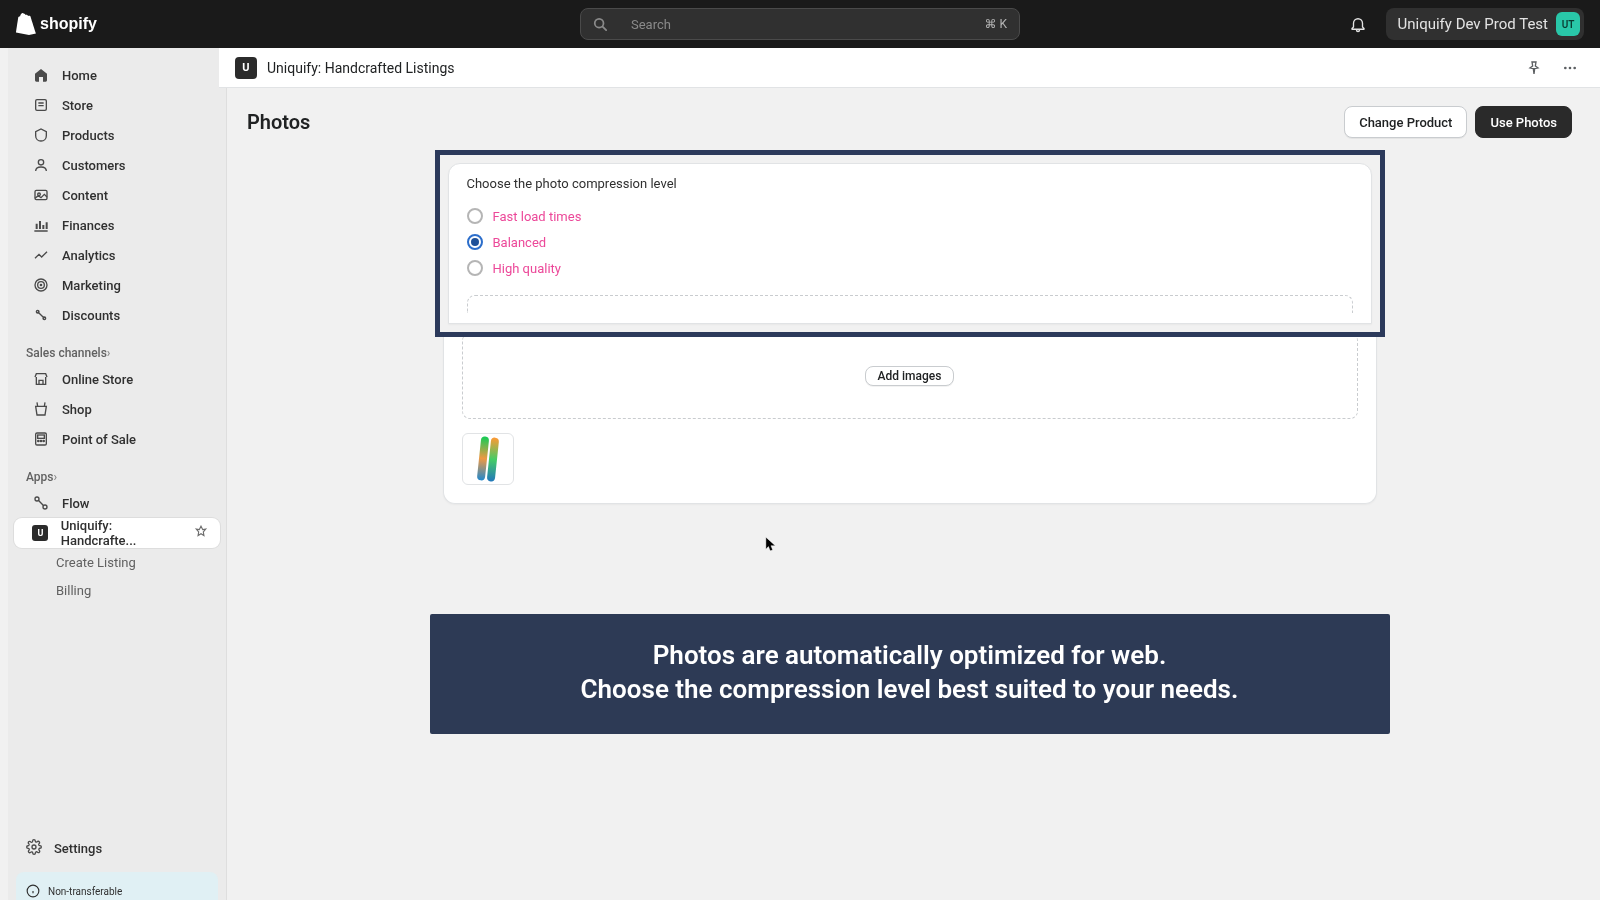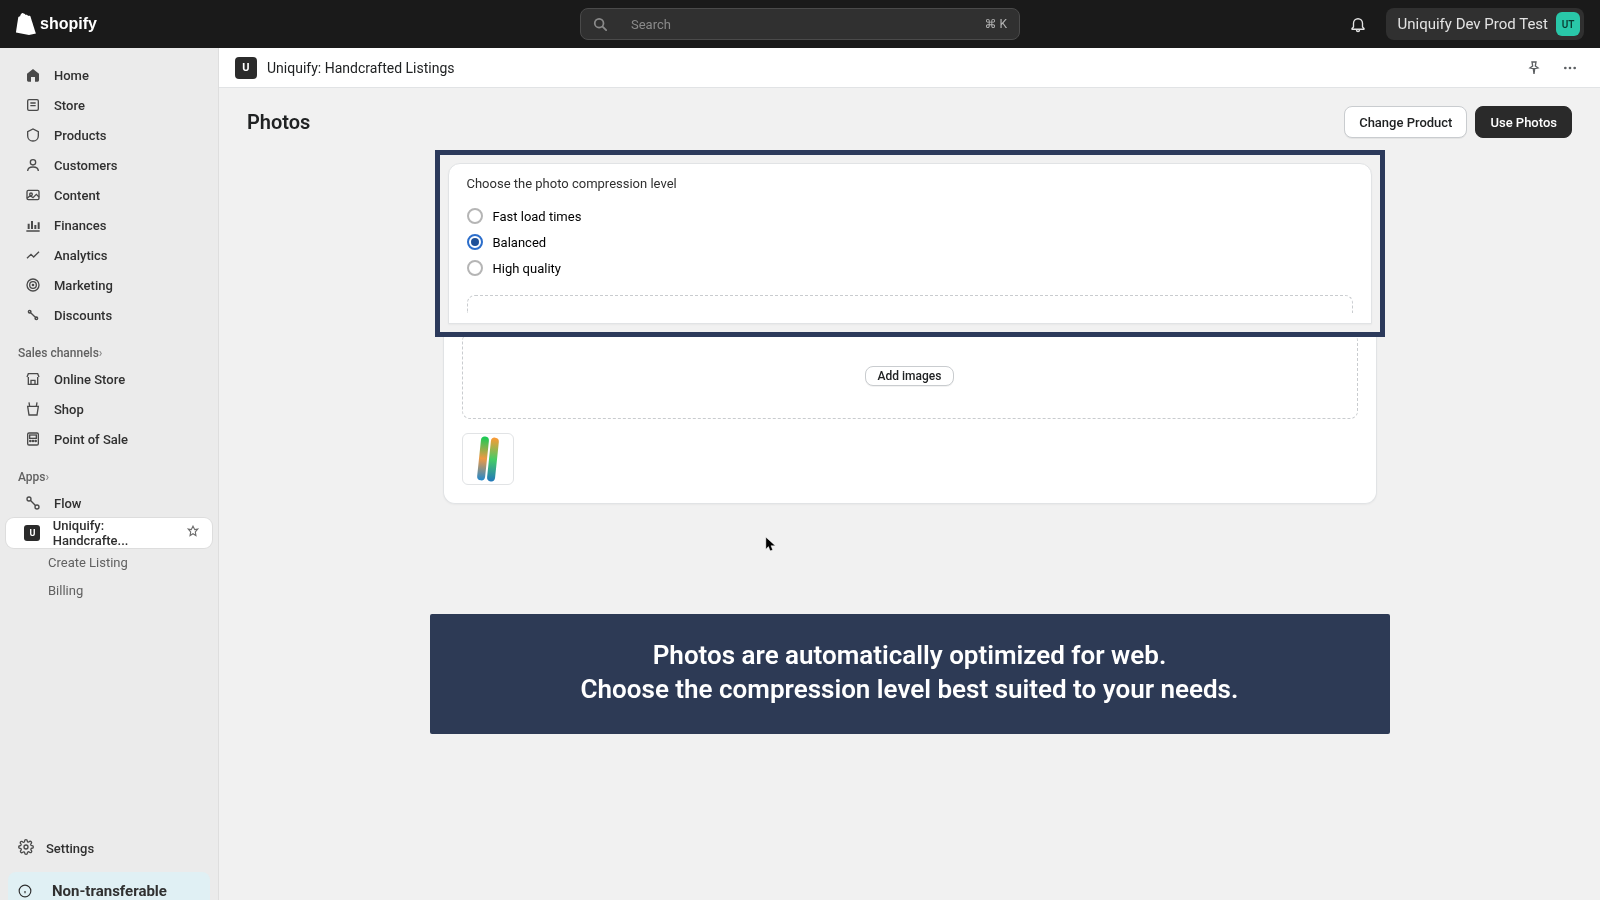--- a/index.html
+++ b/index.html
@@ -11,31 +11,31 @@
 .topbar .logo svg { display: block; }
 .topbar .search { position: absolute; left: 50%; transform: translateX(-50%); width: 440px; height: 32px; background: #303030; border: 1px solid #4a4a4a; border-radius: 8px; display: flex; align-items: center; padding: 0 12px; color: #8a8a8a; gap: 16px; }
 .topbar .search .search-text { flex: 1; margin-left: 8px; font-size: 13px; }
 .topbar .search .kbd { font-size: 12px; color: #b5b5b5; }
 .topbar .right { margin-left: auto; display: flex; align-items: center; gap: 12px; }
 .topbar .bell { width: 32px; height: 32px; border-radius: 8px; display: flex; align-items: center; justify-content: center; color: #e3e3e3; }
 .topbar .account { height: 32px; background: #303030; border-radius: 8px; display: flex; align-items: center; padding: 0 4px 0 12px; gap: 8px; }
 .topbar .avatar { width: 24px; height: 24px; border-radius: 6px; background: #29c7a9; color: #0a3b32; font-size: 10px; font-weight: 600; display: flex; align-items: center; justify-content: center; }
 
 
-.sidebar { position: absolute; top: 48px; left: 0; bottom: 0; width: 219px; background: #ebebeb; border-right: 1px solid #dedede; display: flex; flex-direction: column; padding-top: 12px; }
+.sidebar { position: absolute; top: 48px; left: 8px; bottom: 0; width: 219px; background: #ebebeb; border-right: 1px solid #dedede; display: flex; flex-direction: column; padding-top: 12px; }
 .nav-item { display: flex; align-items: center; height: 30px; padding: 0 12px 0 18px; gap: 12px; color: #303030; font-size: 13px; cursor: pointer; border-radius: 8px; margin: 0 6px; font-weight: 500;}
 .nav-item .icon { width: 18px; display: flex; justify-content: center; color: #4a4a4a; }
 .nav-section { font-size: 12px; color: #616161; padding: 8px 18px 4px; display: flex; align-items: center; justify-content: flex-start; margin-top: 8px; font-weight: 500;}
 .nav-section .chev { color: #8a8a8a; }
 .nav-item.app-active { background: #fff; box-shadow: 0 0 0 1px rgba(0,0,0,0.06); }
 .nav-item.app-active .pin { margin-left: auto; color: #6d6d6d; }
 .nav-sub { padding-left: 48px; height: 28px; display: flex; align-items: center; color: #616161; font-size: 13px; cursor: pointer; }
 .sidebar .spacer { flex: 1; }
 .settings-item { display: flex; align-items: center; height: 32px; padding: 0 18px; gap: 12px; color: #303030; font-size: 13px; cursor: pointer; margin-bottom: 8px; font-weight: 500;}
-.nontrans { margin: 0 8px 0 8px; background: #e0f0f4; border-radius: 8px 8px 0 0; padding: 10px 10px 0 10px; display: flex; align-items: center; gap: 20px; color: #303030; font-size: 15px; height: 28px; overflow: hidden; font-weight: 700;}
+.nontrans { margin: 0 8px 0 8px; background: #e0f0f4; border-radius: 8px 8px 0 0; padding: 10px 10px 0 10px; display: flex; align-items: center; gap: 8px; color: #303030; font-size: 10px; height: 28px; overflow: hidden; font-weight: 400;}
 
 
 .appbar { position: absolute; top: 48px; left: 219px; right: 0; height: 40px; background: #fff; border-bottom: 1px solid #e1e3e5; display: flex; align-items: center; padding: 0 16px; gap: 10px; }
 .appbar .appicon { width: 22px; height: 22px; border-radius: 4px; background: #2b2b2b; color: #fff; display: flex; align-items: center; justify-content: center; font-size: 11px; font-weight: 700; }
 .appbar .actions { margin-left: auto; display: flex; align-items: center; gap: 8px; color: #5c5f62; }
 .appbar .iconbtn { width: 28px; height: 28px; display: flex; align-items: center; justify-content: center; cursor: pointer; border-radius: 6px; }
 
 
 .main { position: absolute; top: 88px; left: 219px; right: 0; bottom: 0; overflow: auto; }
 .page-header { display: flex; align-items: center; padding: 18px 28px 12px; }
@@ -43,21 +43,21 @@
 .page-header .hdr-actions { margin-left: auto; display: flex; gap: 8px; }
 .btn { height: 32px; padding: 0 14px; border-radius: 8px; font-size: 13px; font-weight: 500; display: inline-flex; align-items: center; cursor: pointer; }
 .btn.secondary { background: #fff; border: 1px solid #c9cccf; box-shadow: 0 1px 0 rgba(0,0,0,0.05); }
 .btn.primary { background: #2a2a2a; color: #fff; border: 1px solid #2a2a2a; }
 .btn.small { height: 20px; padding: 0 12px; font-size: 12px; background:#fff; border:1px solid #c9cccf; border-radius: 8px; box-shadow: 0 1px 0 rgba(0,0,0,0.05); }
 
 
 .highlight-frame { margin: 0 auto; width: 950px; border: 5px solid #2c3a5b; border-bottom-width: 5px; padding: 8px; position: relative; }
 .card { background: #fff; border: 1px solid #e1e3e5; border-radius: 12px; padding: 12px 18px 16px; box-shadow: 0 1px 2px rgba(0,0,0,0.04); }
 .card-label { font-size: 13px; color: #303030; margin-bottom: 12px; }
-.radio-row { display: flex; align-items: center; gap: 10px; height: 26px; font-size: 13px; color: #000000; }
+.radio-row { display: flex; align-items: center; gap: 10px; height: 26px; font-size: 13px; color: #ec4899; }
 .radio-row.sel .dot { border-color: #2c6ecb; }
 .radio-row.sel .dot::after { content:""; width: 8px; height: 8px; border-radius: 50%; background: #1f5199; display:block; }
 .dot { width: 16px; height: 16px; border: 2px solid #b5b5b5; border-radius: 50%; display:flex; align-items:center; justify-content:center; }
 
 .dropzone-wrap { margin: 0 auto; width: 950px; padding: 0 8px; }
 .dropzone-card { background: #fff; border: 1px solid #e1e3e5; border-radius: 0 0 12px 12px; padding: 0 18px 18px; box-shadow: 0 1px 2px rgba(0,0,0,0.04); border-top: none; margin-top: -4px; }
 .dropzone { margin-top: 0; border: 1px dashed #c9cccf; border-radius: 8px; border-top: none; height: 86px; display:flex; align-items:center; justify-content:center; padding-top: 0; }
 
 .thumbs { margin-top: 14px; display:flex; gap:8px; }
 .thumb { width: 52px; height: 52px; border: 1px solid #e1e3e5; border-radius: 6px; display:flex; align-items:center; justify-content:center; background:#fff; position: relative; overflow: hidden; }

